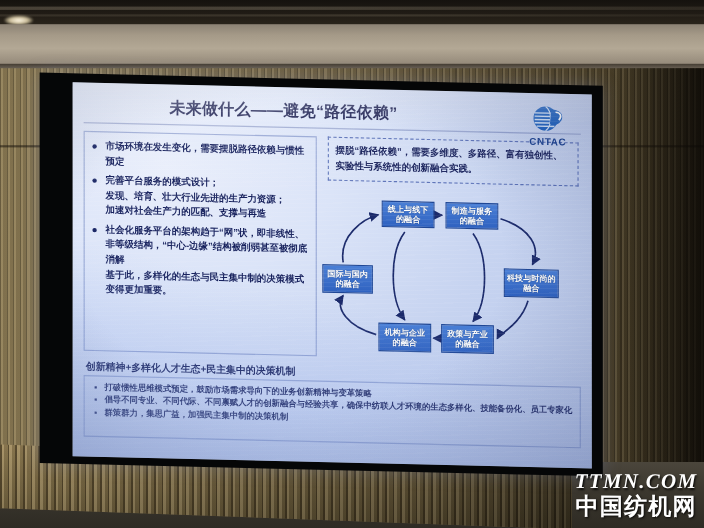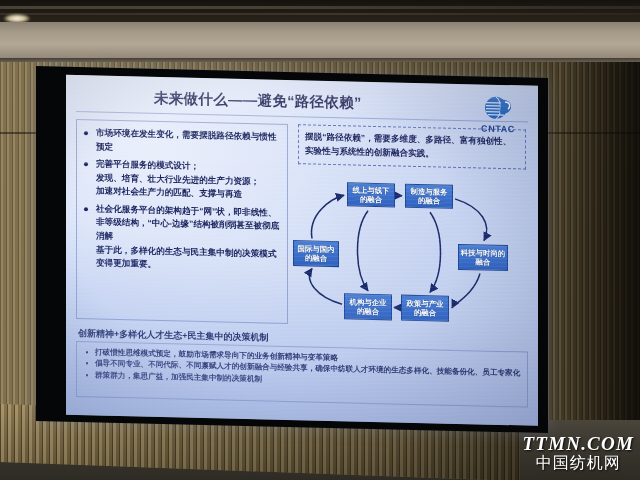--- a/index.html
+++ b/index.html
@@ -331,22 +331,22 @@
   .wm-en {
     font-size: 19px;
     font-style: italic;
     font-weight: bold;
     color: #ffffff;
     letter-spacing: 1.2px;
     text-shadow: 1px 1px 2px rgba(0,0,0,.85);
     font-family: "Liberation Serif", serif;
   }
   .wm-cn {
-    font-size: 16px;
-    font-weight: normal;
+    font-size: 21px;
+    font-weight: bold;
     color: #ffffff;
     letter-spacing: 1px;
     text-shadow: 1px 1px 2px rgba(0,0,0,.85);
     margin-top: 1px;
     text-align: center;
   }
 </style>
 </head>
 <body>
 

